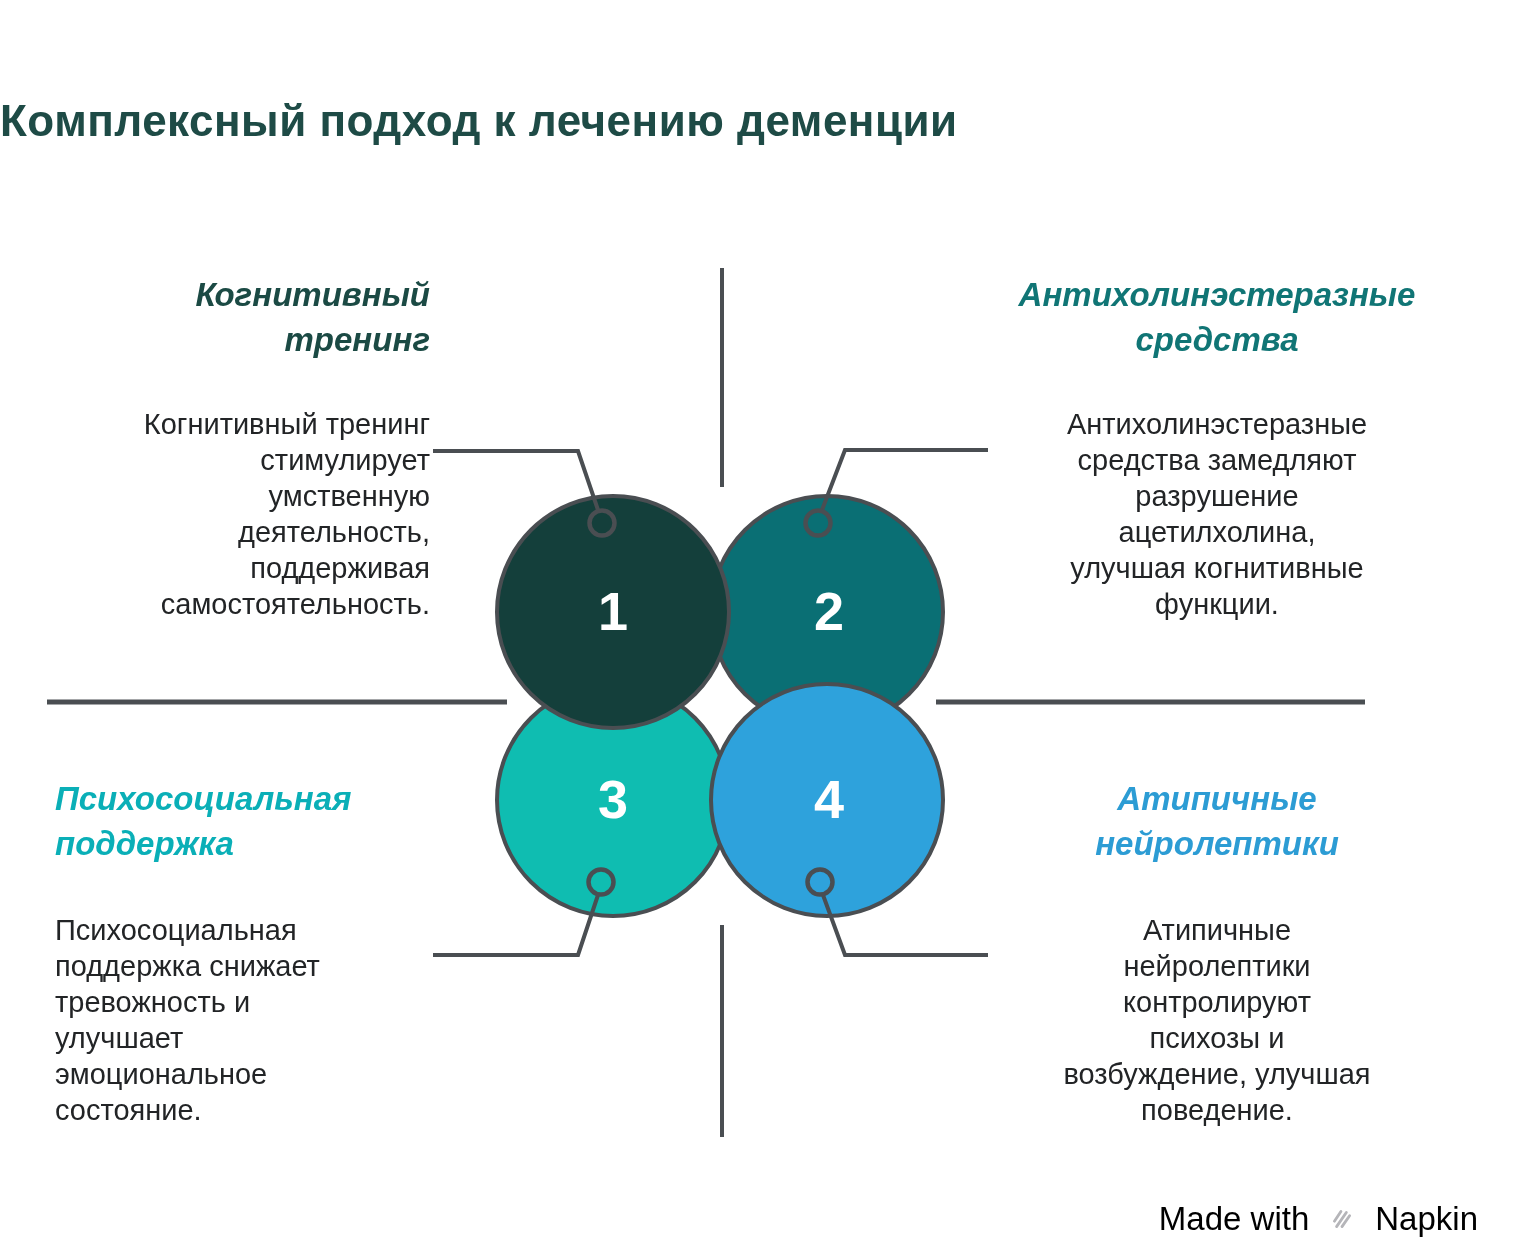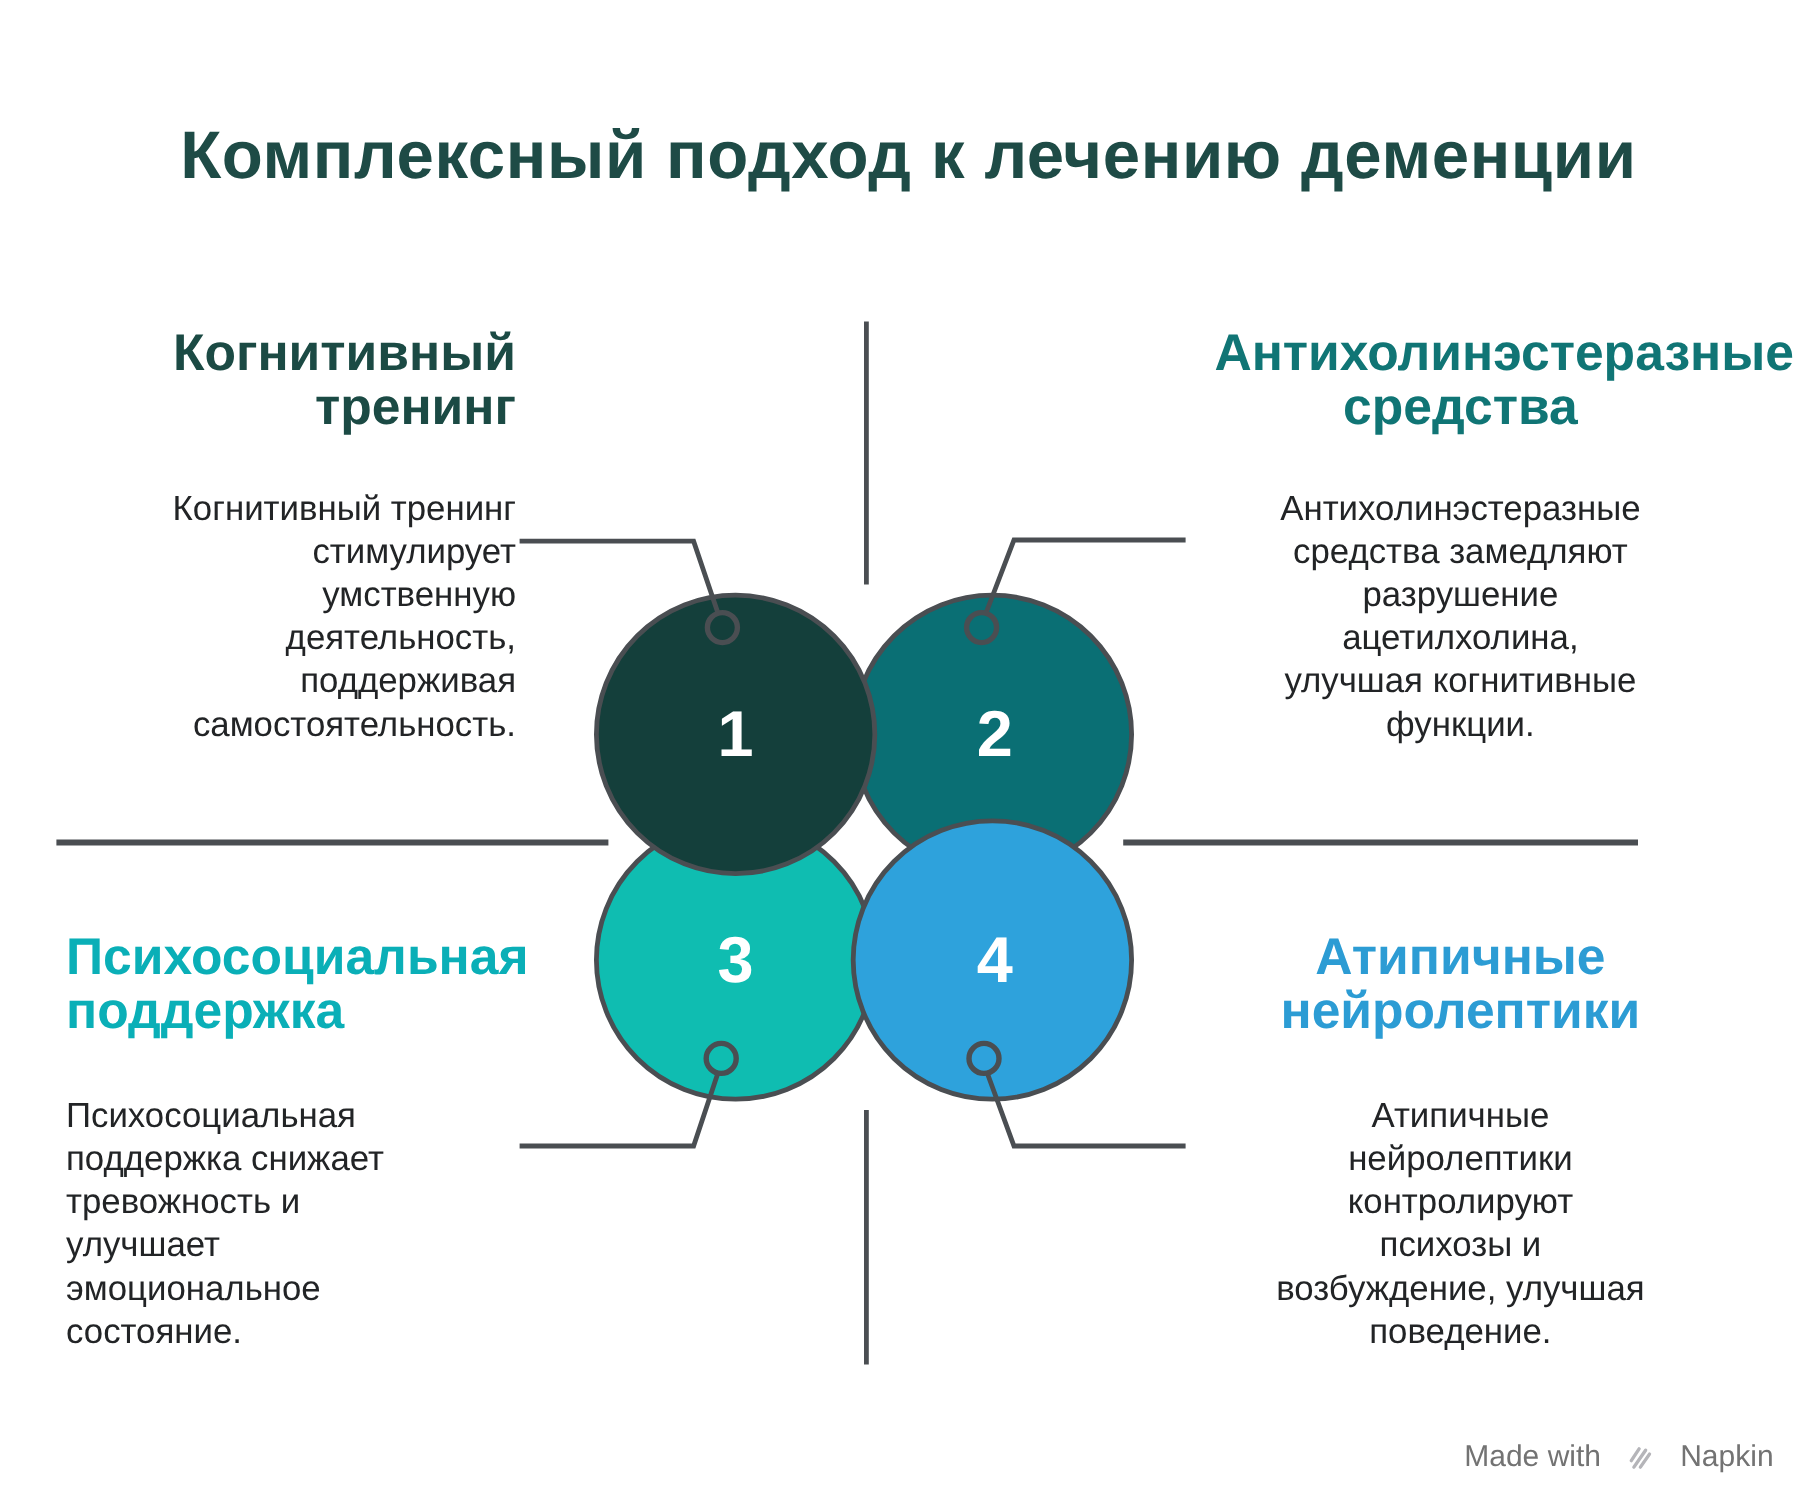--- a/index.html
+++ b/index.html
@@ -9,56 +9,57 @@
     height: 1256px;
     background: #ffffff;
     overflow: hidden;
     font-family: "Liberation Sans", "DejaVu Sans", sans-serif;
   }
   .page-title {
     position: absolute;
     left: 0; right: 0;
     top: 96px;
     margin: 0;
-    text-align: center;
-    font-size: 56px;
+    text-align: left;
+    font-size: 44px;
     font-weight: 700;
     letter-spacing: 0.5px;
     color: #1E4B46;
   }
   .venn-svg { position: absolute; left: 0; top: 0; }
   .label { position: absolute; }
   .label h2 {
     margin: 0 0 44px 0;
-    font-size: 43px;
+    font-size: 33px;
     font-weight: 700;
     line-height: 45px;
     white-space: pre-line;
+    font-style: italic;
   }
   .label p {
     margin: 0;
     font-size: 29px;
     line-height: 36px;
     color: #222426;
     white-space: pre-line;
   }
   .label.tl { left: 55px;   top: 272px; width: 375px; text-align: right; }
   .label.tr { left: 1012px; top: 272px; width: 410px; text-align: center; }
   .label.bl { left: 55px;   top: 776px; width: 375px; text-align: left; }
   .label.br { left: 1012px; top: 776px; width: 410px; text-align: center; }
   .label.bl h2, .label.br h2 { margin-bottom: 46px; }
   .watermark {
     position: absolute;
     right: 36px;
     top: 1200px;
     display: flex;
     align-items: center;
     gap: 20px;
-    font-size: 25px;
-    color: #737373;
+    font-size: 33px;
+    color: #000000;
   }
   svg text.circle-number {
     font-family: "Liberation Sans", "DejaVu Sans", sans-serif;
     font-weight: 700;
     font-size: 54px;
     fill: #ffffff;
   }
 </style>
 </head>
 <body>

